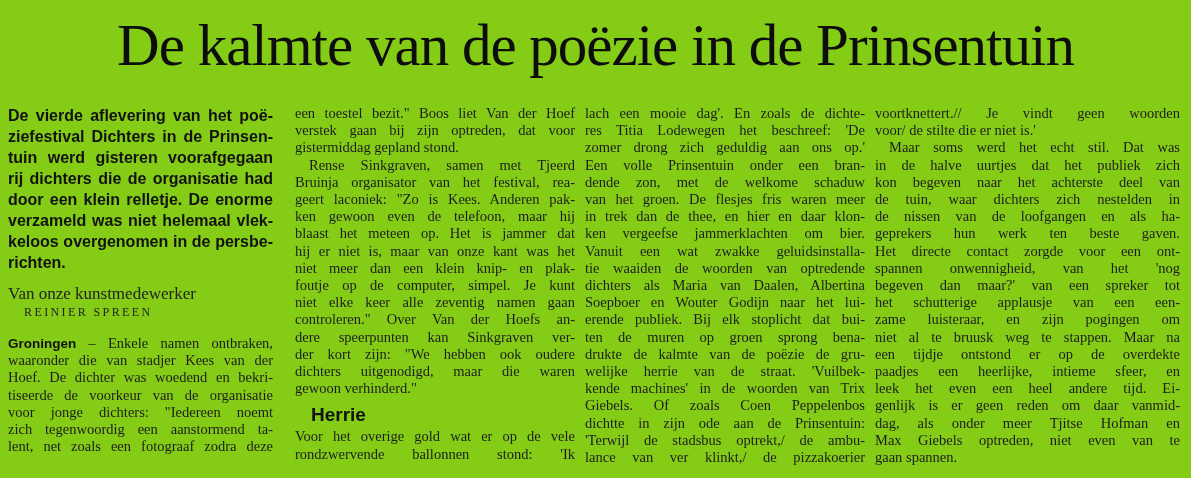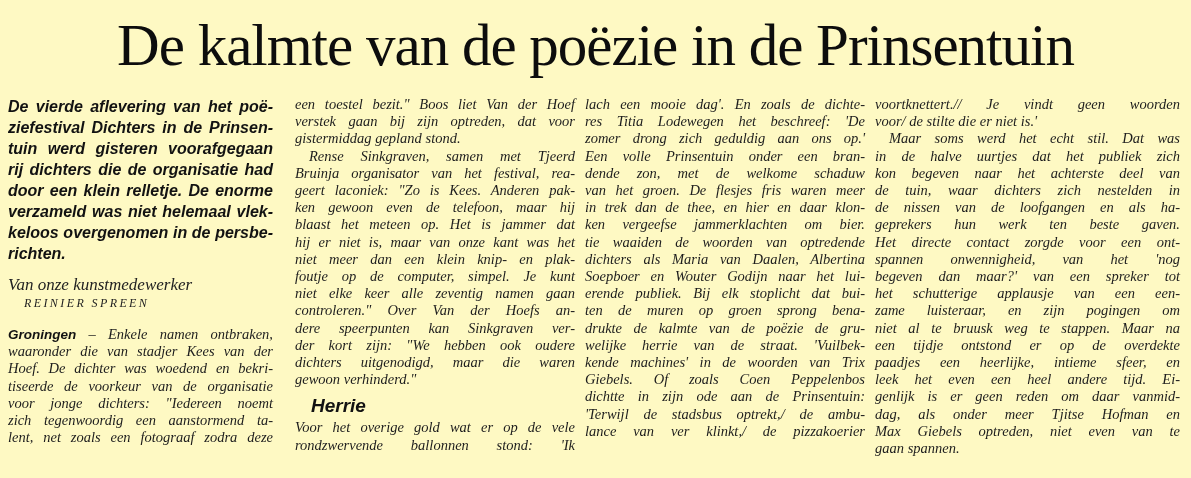--- a/index.html
+++ b/index.html
@@ -1,38 +1,37 @@
 <!DOCTYPE html>
 <html><head>
 <meta charset="utf-8">
 <style>
   html,body { margin:0; padding:0; }
   .page {
     position:relative;
     width:1191px; height:478px;
-    background:#fef9c3;
+    background:#84cc16;
     color:#1b1b1b;
     font-family:"Liberation Serif","DejaVu Serif",serif;
     overflow:hidden;
   }
   .headline {
     position:absolute; top:6px; left:0; width:100%;
     text-align:center;
     font-family:"Liberation Serif","DejaVu Serif",serif;
     font-weight:400;
     font-size:59px;
     line-height:78px;
     letter-spacing:-1px;
     color:#0d0d0d;
     white-space:nowrap;
   }
   .cols {
-    position:absolute; top:96px; left:8px;
+    position:absolute; top:105px; left:8px;
     display:flex;
-    font-style:italic;
   }
   .col { flex:0 0 auto; }
   .col:nth-child(1) { width:265px; margin-right:22px; }
   .col:nth-child(2) { width:280px; margin-right:10px; }
   .col:nth-child(3) { width:280px; margin-right:10px; }
   .col:nth-child(4) { width:305px; }
   .line {
     font-size:14.5px;
     line-height:17.2px;
     text-align:justify;
@@ -132,20 +131,21 @@
     <div class="col">
         <div class="body-block">
           <div class="line">lach een mooie dag'. En zoals de dichte-</div>
           <div class="line">res Titia Lodewegen het beschreef: 'De</div>
           <div class="line">zomer drong zich geduldig aan ons op.'</div>
           <div class="line">Een volle Prinsentuin onder een bran-</div>
           <div class="line">dende zon, met de welkome schaduw</div>
           <div class="line">van het groen. De flesjes fris waren meer</div>
           <div class="line">in trek dan de thee, en hier en daar klon-</div>
           <div class="line">ken vergeefse jammerklachten om bier.</div>
+          <div class="line">Vanuit een wat zwakke geluidsinstalla-</div>
           <div class="line">tie waaiden de woorden van optredende</div>
           <div class="line">dichters als Maria van Daalen, Albertina</div>
           <div class="line">Soepboer en Wouter Godijn naar het lui-</div>
           <div class="line">erende publiek. Bij elk stoplicht dat bui-</div>
           <div class="line">ten de muren op groen sprong bena-</div>
           <div class="line">drukte de kalmte van de poëzie de gru-</div>
           <div class="line">welijke herrie van de straat. 'Vuilbek-</div>
           <div class="line">kende machines' in de woorden van Trix</div>
           <div class="line">Giebels. Of zoals Coen Peppelenbos</div>
           <div class="line">dichtte in zijn ode aan de Prinsentuin:</div>

